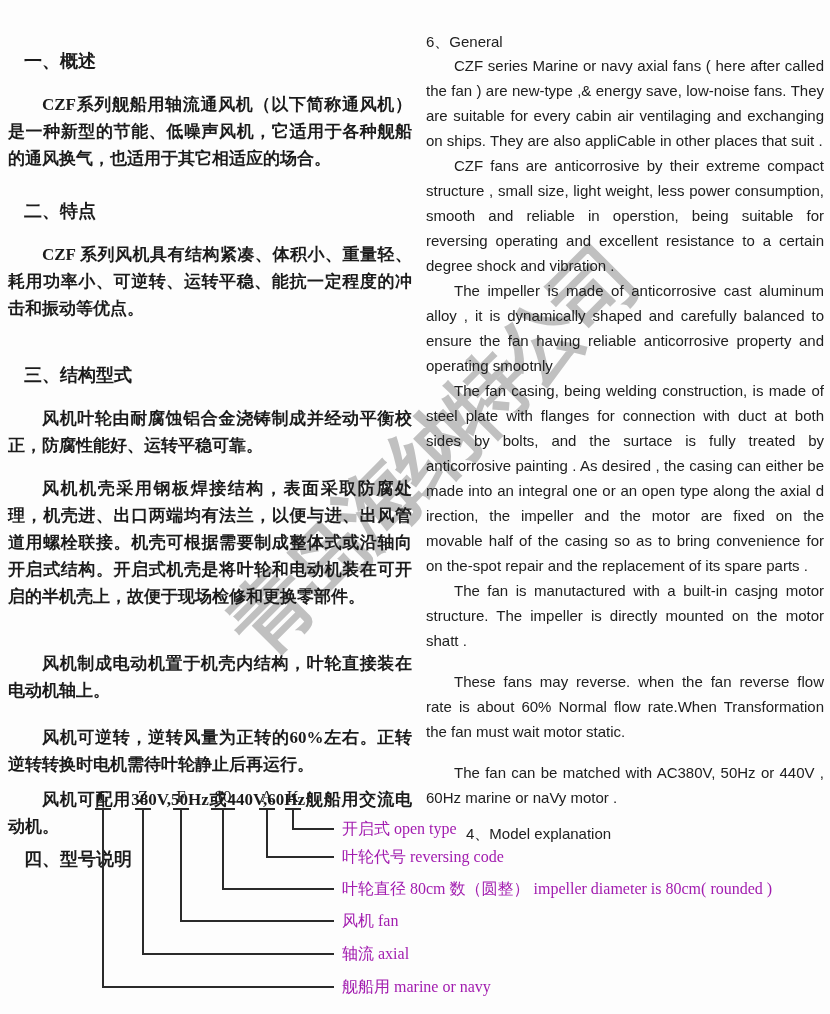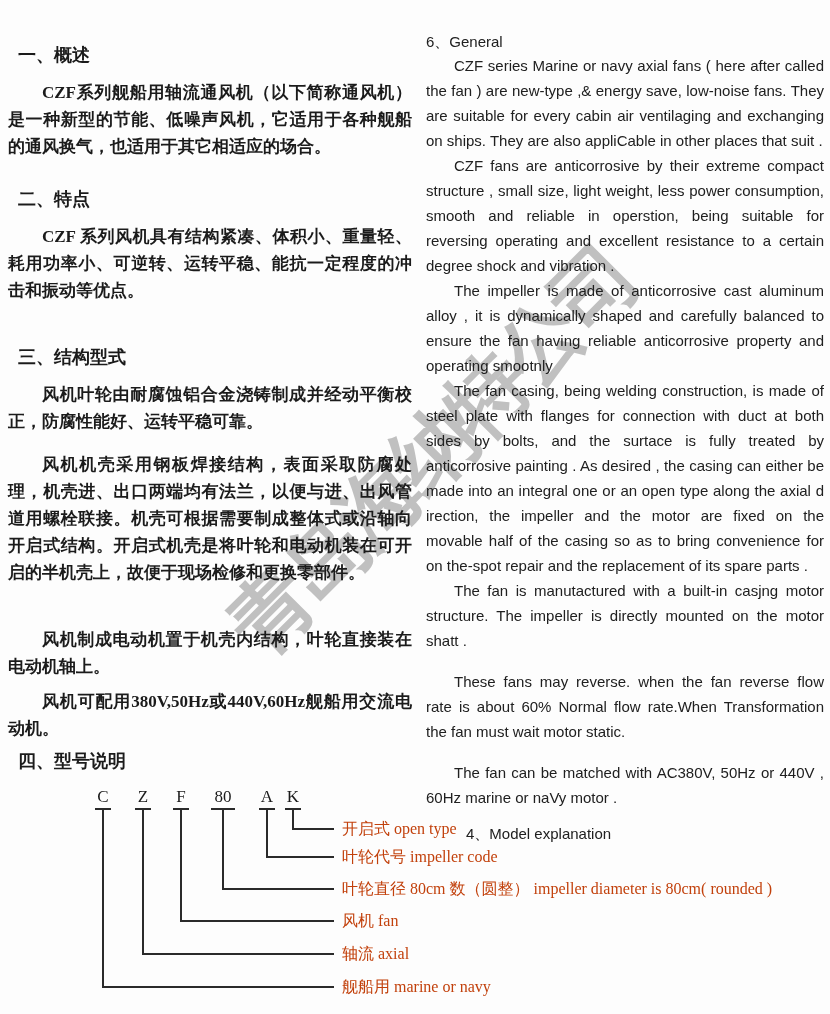--- a/index.html
+++ b/index.html
@@ -22,21 +22,21 @@
     position:absolute; left:8px; top:32px; width:404px;
     font-size:17px; line-height:27px; font-weight:700;
     text-align:justify; z-index:2;
   }
   .col-right {
     position:absolute; left:426px; top:30px; width:398px;
     font-family:"Liberation Sans","DejaVu Sans",sans-serif;
     font-size:15px; line-height:25px; font-weight:400; color:#202020;
     text-align:justify; z-index:2;
   }
-  .zh-h { margin:10px; font-size:18px; font-weight:700; }
+  .zh-h { margin:16px; font-size:18px; font-weight:700; }
   .zh   { margin:0; }
   .ind  { text-indent:2em; }
   .en-h { margin:0; line-height:23px; }
   .en   { margin:0; }
   .en.ind { text-indent:28px; }
   .mtA { margin-top:26px; }
   .mtB { margin-top:40px; }
   .mtC { margin-top:16px; }
   .mtD { margin-top:20px; }
   .mtE { margin-top:8px; }
@@ -45,40 +45,41 @@
   
   .diagram { position:absolute; left:0; top:0; width:830px; height:1014px; z-index:2; pointer-events:none; }
   .code {
     position:absolute; top:787px; width:40px; margin-left:-20px;
     text-align:center; font-size:17px; font-weight:400; color:#1b1b1b;
     font-family:"Liberation Serif","DejaVu Serif",serif;
   }
   .dline { position:absolute; background:#2a2a2a; }
   .lbl {
     position:absolute; left:342px; height:22px; line-height:22px;
-    font-size:16px; color:#c2410c; white-space:nowrap;
+    font-size:16px; color:#a21caf; white-space:nowrap;
     font-family:"Liberation Serif","DejaVu Serif",serif;
   }
 </style>
 </head>
 <body>
 
 <div class="page">
 
   <div class="watermark">青岛海纳特公司</div>
 
   <div class="col-left">
     <h3 class="zh-h">一、概述</h3>
     <p class="zh ind">CZF系列舰船用轴流通风机（以下简称通风机）是一种新型的节能、低噪声风机，它适用于各种舰船的通风换气，也适用于其它相适应的场合。</p>
     <h3 class="zh-h mtA">二、特点</h3>
     <p class="zh ind">CZF 系列风机具有结构紧凑、体积小、重量轻、耗用功率小、可逆转、运转平稳、能抗一定程度的冲击和振动等优点。</p>
     <h3 class="zh-h mtB">三、结构型式</h3>
     <p class="zh ind">风机叶轮由耐腐蚀铝合金浇铸制成并经动平衡校正，防腐性能好、运转平稳可靠。</p>
     <p class="zh ind mtC">风机机壳采用钢板焊接结构，表面采取防腐处理，机壳进、出口两端均有法兰，以便与进、出风管道用螺栓联接。机壳可根据需要制成整体式或沿轴向开启式结构。开启式机壳是将叶轮和电动机装在可开启的半机壳上，故便于现场检修和更换零部件。</p>
     <p class="zh ind mtB">风机制成电动机置于机壳内结构，叶轮直接装在电动机轴上。</p>
+    <p class="zh ind mtD">风机可逆转，逆转风量为正转的60%左右。正转逆转转换时电机需待叶轮静止后再运行。</p>
     <p class="zh ind mtE">风机可配用380V,50Hz或440V,60Hz舰船用交流电动机。</p>
     <h3 class="zh-h mtF">四、型号说明</h3>
   </div>
 
   <div class="col-right">
     <p class="en-h">6、General</p>
     <p class="en ind">CZF series Marine or navy axial fans ( here after called the fan ) are new-type ,&amp; energy save, low-noise fans. They are suitable for every cabin air ventilaging and exchanging on ships. They are also appliCable in other places that suit .</p>
     <p class="en ind">CZF fans are anticorrosive by their extreme compact structure , small  size, light weight, less power consumption, smooth and reliable in operstion, being suitable for reversing operating and excellent resistance to a certain degree shock and vibration .</p>
     <p class="en ind">The impeller is made of anticorrosive cast aluminum alloy , it is dynamically shaped and carefully balanced to ensure the fan having reliable anticorrosive property and operating smootnly</p>
     <p class="en ind">The fan casing, being welding construction, is made of steel plate with flanges for connection with duct at both sides by bolts, and the surtace is fully treated by anticorrosive painting . As desired , the casing can either be made into an integral one or an open type along the axial d irection, the impeller and the motor are fixed on the movable half of the casing so as to bring convenience for on the-spot repair and the replacement of its spare parts .</p>
@@ -112,20 +113,20 @@
     <div class="dline" style="left:102px; top:810px; width:2px; height:178px"></div>
 
     <div class="dline" style="left:292px; top:828px; width:42px;  height:2px"></div>
     <div class="dline" style="left:266px; top:856px; width:68px;  height:2px"></div>
     <div class="dline" style="left:222px; top:888px; width:112px; height:2px"></div>
     <div class="dline" style="left:180px; top:920px; width:154px; height:2px"></div>
     <div class="dline" style="left:142px; top:953px; width:192px; height:2px"></div>
     <div class="dline" style="left:102px; top:986px; width:232px; height:2px"></div>
 
     <div class="lbl" style="top:818px">开启式 open type</div>
-    <div class="lbl" style="top:846px">叶轮代号 impeller code</div>
+    <div class="lbl" style="top:846px">叶轮代号 reversing code</div>
     <div class="lbl" style="top:878px">叶轮直径 80cm 数（圆整）  impeller diameter is 80cm( rounded )</div>
     <div class="lbl" style="top:910px">风机 fan</div>
     <div class="lbl" style="top:943px">轴流 axial</div>
     <div class="lbl" style="top:976px">舰船用  marine or navy</div>
   </div>
 
 </div>
 
 </body></html>

